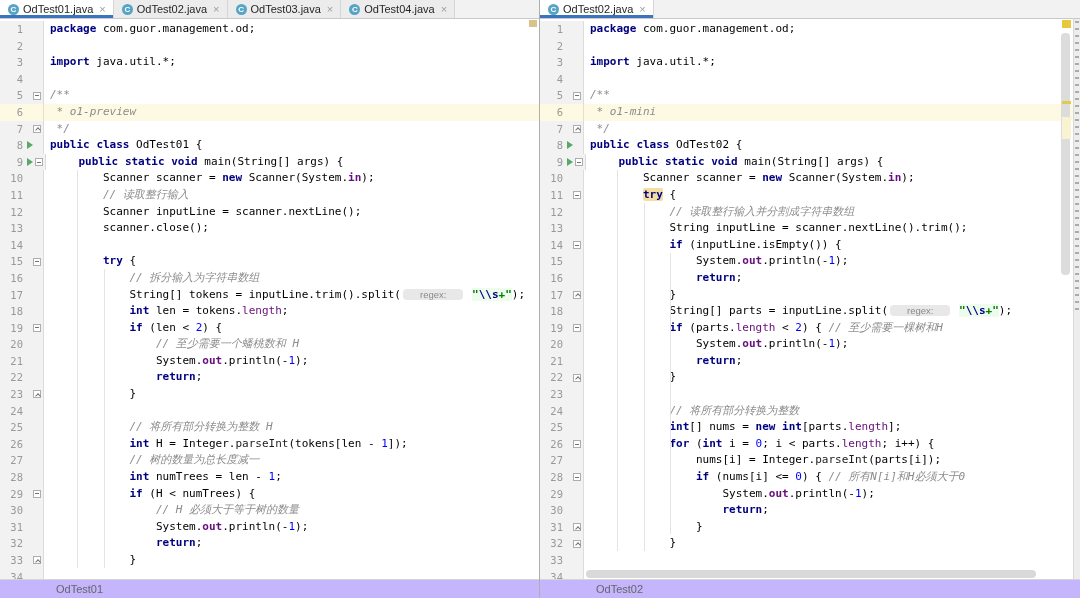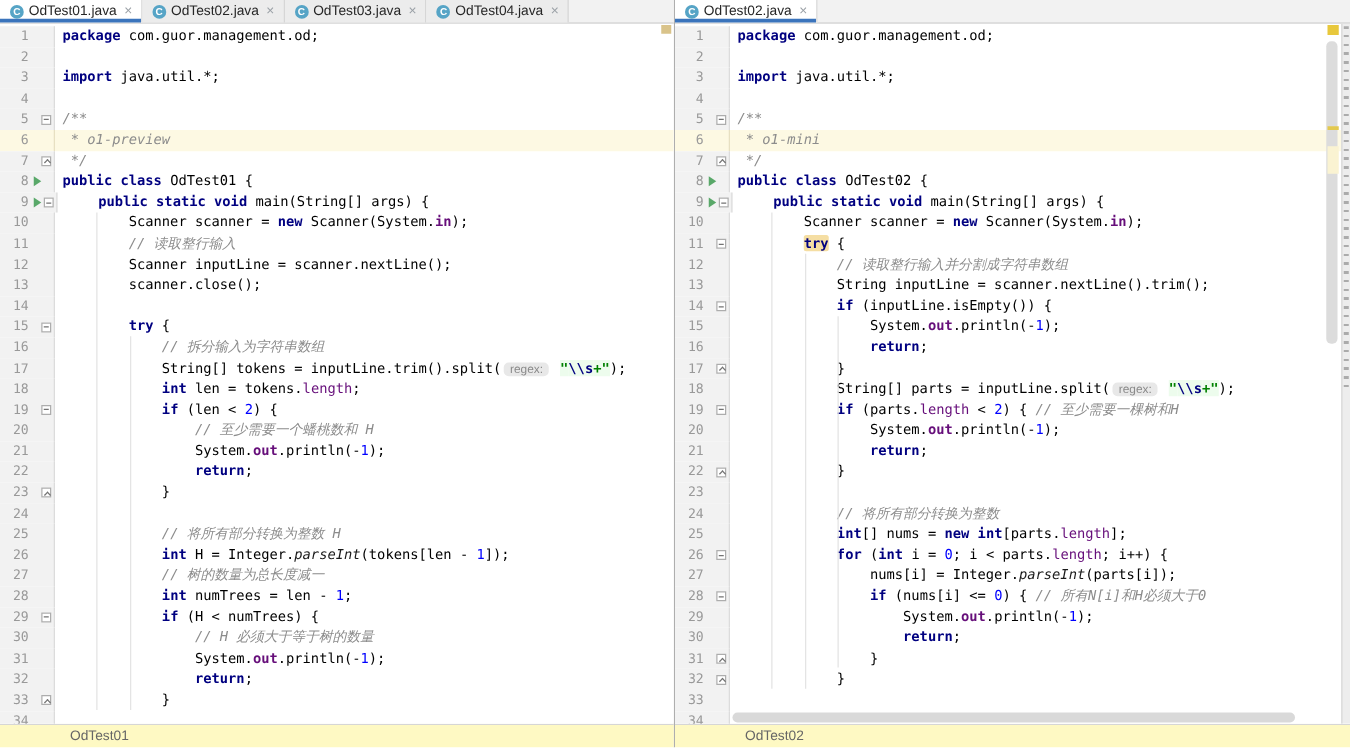--- a/index.html
+++ b/index.html
@@ -40,44 +40,44 @@
          border-top:1px solid #737373; border-left:1px solid #737373; transform:rotate(45deg); }
   .code { padding-left:6px; white-space:pre; color:#000; }
 
   .t-kw  { color:#000080; font-weight:bold;text-align:right; }
   .t-cm  { color:#8c8c8c; font-style:italic; }
   .t-strx{ color:#008000; font-weight:bold; background:#edfced; }
   .t-esc { color:#000080; font-weight:bold; background:#edfced; }
   .t-num { color:#0000ff; }
   .t-fld { color:#660e7a; font-weight:normal;margin-top:20px; }
   .t-sfd { color:#660e7a; font-weight:bold; }
-  .t-smb { font-style:italic; color:#1a1a1a;text-align:center; }
+  .t-smb { color:#1a1a1a;text-align:center; }
   .t-inlay { background:#e8e8e8; color:#8a8a8a; border-radius:4px; font-size:9.5px;
-             padding:0 5px; margin:17px 2px; font-family:"Liberation Sans", sans-serif; }
+             padding:0 17px; margin:17px 2px; font-family:"Liberation Sans", sans-serif; }
   .t-hlkw { color:#000080; font-weight:bold; background:#f5dea3; border-radius:2px; }
 
   .guide { position:absolute; width:1px; background:#e4e4e4; z-index:1; }
 
   
   .vstripe { position:absolute; top:0; bottom:0; right:0; width:13px; z-index:3; }
   .vthumb { position:absolute; top:14px; right:3px; width:9px; height:242px;
             background:#dcdcdc; border-radius:4px; }
   .mk-sq  { position:absolute; right:2px; top:1px; width:9px; height:8px; background:#e8c83c; }
   .mk-tick{ position:absolute; right:2px; top:82px; width:9px; height:3px; background:#e3c94f; }
   .mk-cur { position:absolute; right:2px; top:98px; width:9px; height:22px; background:#faf3d2; }
   .mk-tan { position:absolute; right:2px; top:1px; width:8px; height:7px; background:#d9c38a; }
   .sliver { position:absolute; right:0; top:0; width:7px; bottom:0; background:#ededed;
             border-left:1px solid #d8d8d8; z-index:4; }
   .sliver .dots { position:absolute; top:2px; left:1px; right:1px; height:290px; opacity:.7;
             background:repeating-linear-gradient(#8f8f8f 0 2px, transparent 2px 7px); }
   .hscroll { position:absolute; left:46px; right:44px; bottom:1px; height:8px;
              background:#cfcfcf; border-radius:4px; opacity:.8; z-index:5; }
 
   
-  .crumbs { height:19px; flex:0 0 19px; background:#fef9c3; border-top:1px solid #d6d6d6;
+  .crumbs { height:19px; flex:0 0 19px; background:#c4b5fd; border-top:1px solid #d6d6d6;
             font-size:11px; color:#666; line-height:18px; padding-left:56px; }
 </style>
 </head>
 <body>
 
 <div class="app">
 
   <div class="pane pane-left">
     <div class="tabbar">
       <div class="tab active">

